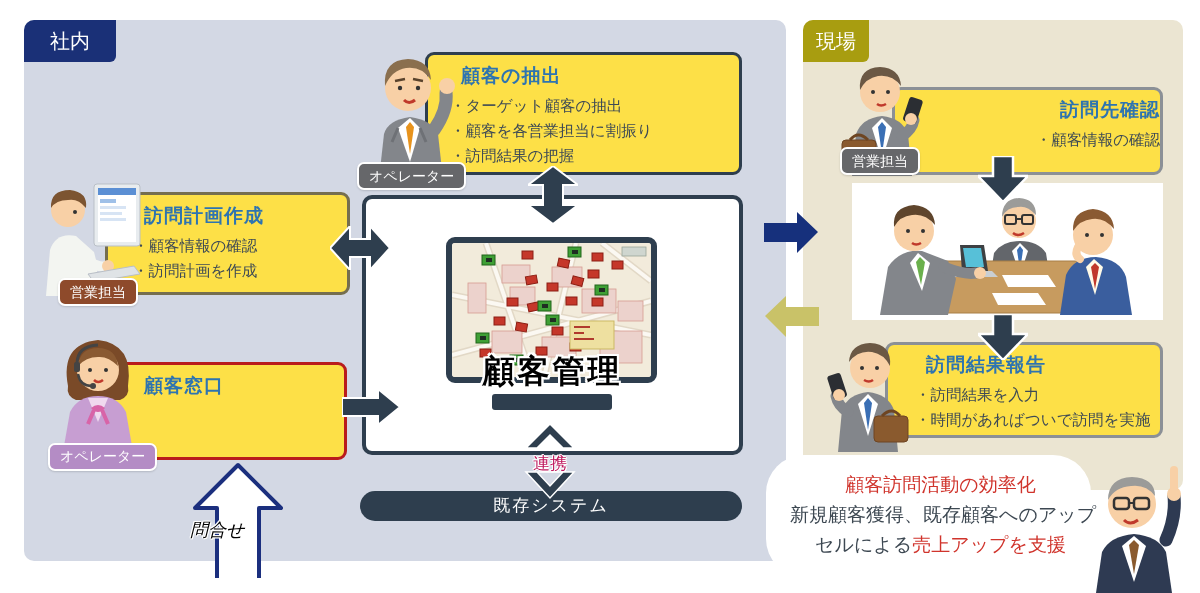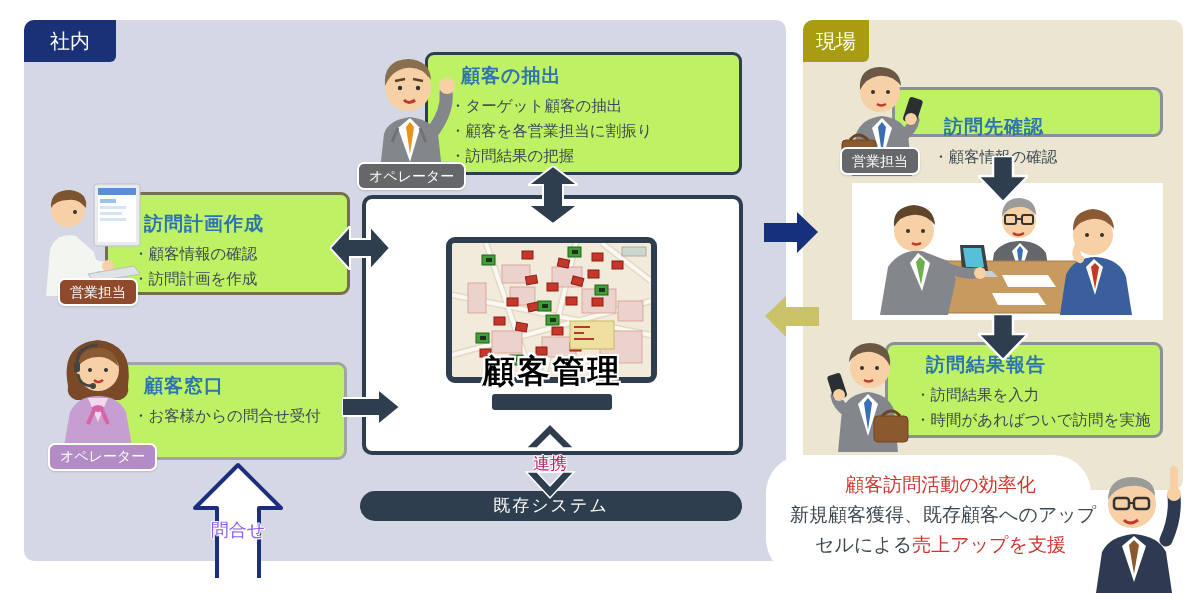--- a/index.html
+++ b/index.html
@@ -5,42 +5,42 @@
   html,body{margin:0;padding:0;background:#fff;}
   body{font-family:"Liberation Sans","DejaVu Sans",sans-serif;}
   #stage{position:relative;width:1200px;height:593px;background:#fff;overflow:hidden;}
   .abs{position:absolute;}
   .panel{position:absolute;border-radius:10px;}
   .panel-office{left:24px;top:20px;width:762px;height:541px;background:#d3d8e4;}
   .panel-field{left:803px;top:20px;width:380px;height:470px;background:#ebe5d2;}
   .panel-label{position:absolute;color:#fff;font-size:20px;line-height:42px;text-align:center;border-radius:10px 0 6px 0;}
   .label-office{left:24px;top:20px;width:92px;height:42px;background:#1a3077;}
   .label-field{left:803px;top:20px;width:66px;height:42px;background:#a89d10;}
-  .box{position:absolute;background:#bef264;border-radius:9px;box-sizing:border-box;}
+  .box{position:absolute;background:#fde047;border-radius:9px;box-sizing:border-box;}
   .box-extraction{left:425px;top:52px;width:317px;height:123px;border:3px solid #2e3e4e;padding:8px 0 0 33px;}
-  .box-plan{left:105px;top:192px;width:245px;height:103px;border:3px solid #756e4f;padding:16px 0 0 36px;}
-  .box-desk{left:110px;top:362px;width:237px;height:98px;border:3px solid #a3a3a3;padding:8px 0 0 31px;}
-  .box-check{left:892px;top:87px;width:271px;height:50px;border:3px solid #8b9096;padding:24px 0 0 49px;}
+  .box-plan{left:105px;top:192px;width:245px;height:103px;border:3px solid #756e4f;padding:8px 0 0 36px;}
+  .box-desk{left:110px;top:362px;width:237px;height:98px;border:3px solid #b91c1c;padding:8px 0 0 31px;}
+  .box-check{left:892px;top:87px;width:271px;height:88px;border:3px solid #8b9096;padding:7px 0 0 49px;text-align:right;}
   .box-report{left:885px;top:342px;width:278px;height:96px;border:3px solid #8b9096;padding:7px 0 0 38px;}
   .box-title{color:#2e74b0;font-size:19px;font-weight:bold;margin-bottom:4px;letter-spacing:1px;}
   .bullet{color:#3e4a55;font-size:15.5px;line-height:25px;margin-left:-11px;}
   .tag{position:absolute;color:#fff;font-size:14px;line-height:20px;padding:2px 10px;border:2px solid #fff;border-radius:7px;box-shadow:0 1px 2px rgba(0,0,0,0.15);white-space:nowrap;z-index:30;}
   .tag-gray{background:#66676a;}
   .tag-brown{background:#8e4a2b;}
   .tag-purple{background:#b48cc5;}
   .bigbox{position:absolute;left:362px;top:195px;width:381px;height:260px;background:#fff;border:4px solid #2e3e4e;border-radius:10px;box-sizing:border-box;}
   .monitor{position:absolute;left:446px;top:237px;width:211px;height:146px;border:6px solid #2e3e4e;border-radius:9px;box-sizing:border-box;overflow:hidden;background:#f2ebdb;z-index:6;}
   .monitor-stand{position:absolute;left:492px;top:394px;width:120px;height:16px;background:#2e3e4e;border-radius:3px;z-index:6;}
   .kanri-title{position:absolute;left:362px;top:350px;width:381px;text-align:center;font-size:32px;font-weight:bold;letter-spacing:3px;color:#000000;z-index:8;
     text-shadow:-2px 0 0 #fff,2px 0 0 #fff,0 -2px 0 #fff,0 2px 0 #fff,-2px -2px 0 #fff,2px 2px 0 #fff,-2px 2px 0 #fff,2px -2px 0 #fff;}
   .legacy-bar{position:absolute;left:360px;top:491px;width:382px;height:30px;background:#2e3e4e;border-radius:15px;color:#fff;font-size:17px;line-height:30px;text-align:center;letter-spacing:2px;z-index:5;}
   .renkei-text{position:absolute;left:514px;top:452px;width:72px;text-align:center;font-size:17px;color:#be185d;z-index:9;
     text-shadow:-1px 0 0 #fff,1px 0 0 #fff,0 -1px 0 #fff,0 1px 0 #fff,-1px -1px 0 #fff,1px 1px 0 #fff;}
-  .inquiry-text{position:absolute;left:190px;top:518px;width:96px;text-align:center;font-size:18px;color:#8b5cf6;z-index:12;
-    text-shadow:-1px 0 0 #fff,1px 0 0 #fff,0 -1px 0 #fff,0 1px 0 #fff,-1px -1px 0 #fff,1px 1px 0 #fff;}
+  .inquiry-text{position:absolute;left:190px;top:518px;width:96px;font-size:18px;color:#000000;z-index:12;
+    text-shadow:-1px 0 0 #fff,1px 0 0 #fff,0 -1px 0 #fff,0 1px 0 #fff,-1px -1px 0 #fff,1px 1px 0 #fff;font-style:italic;}
   .bubble{position:absolute;left:766px;top:455px;width:325px;height:122px;background:#fff;border-radius:38px;z-index:18;padding:15px 0 0 24px;box-sizing:border-box;text-align:center;}
   .bubble-line{font-size:19px;line-height:30px;color:#3d4852;white-space:nowrap;}
   .red-text{color:#d0342c;}
   .character{z-index:20;}
   .arrow{z-index:14;}
   .meeting-box{position:absolute;left:852px;top:183px;width:311px;height:137px;background:#fff;z-index:4;}
 </style>
 </head>
 <body>
 
@@ -147,21 +147,20 @@
   </div>
 
   <div class="box box-plan">
     <div class="box-title">訪問計画作成</div>
     <div class="bullet">・顧客情報の確認</div>
     <div class="bullet">・訪問計画を作成</div>
   </div>
 
   <div class="box box-desk">
     <div class="box-title">顧客窓口</div>
-    <div class="bullet">・お客様からの問合せ受付</div>
   </div>
 
   <div class="box box-check">
     <div class="box-title">訪問先確認</div>
     <div class="bullet">・顧客情報の確認</div>
   </div>
 
   <div class="box box-report">
     <div class="box-title">訪問結果報告</div>
     <div class="bullet">・訪問結果を入力</div>

